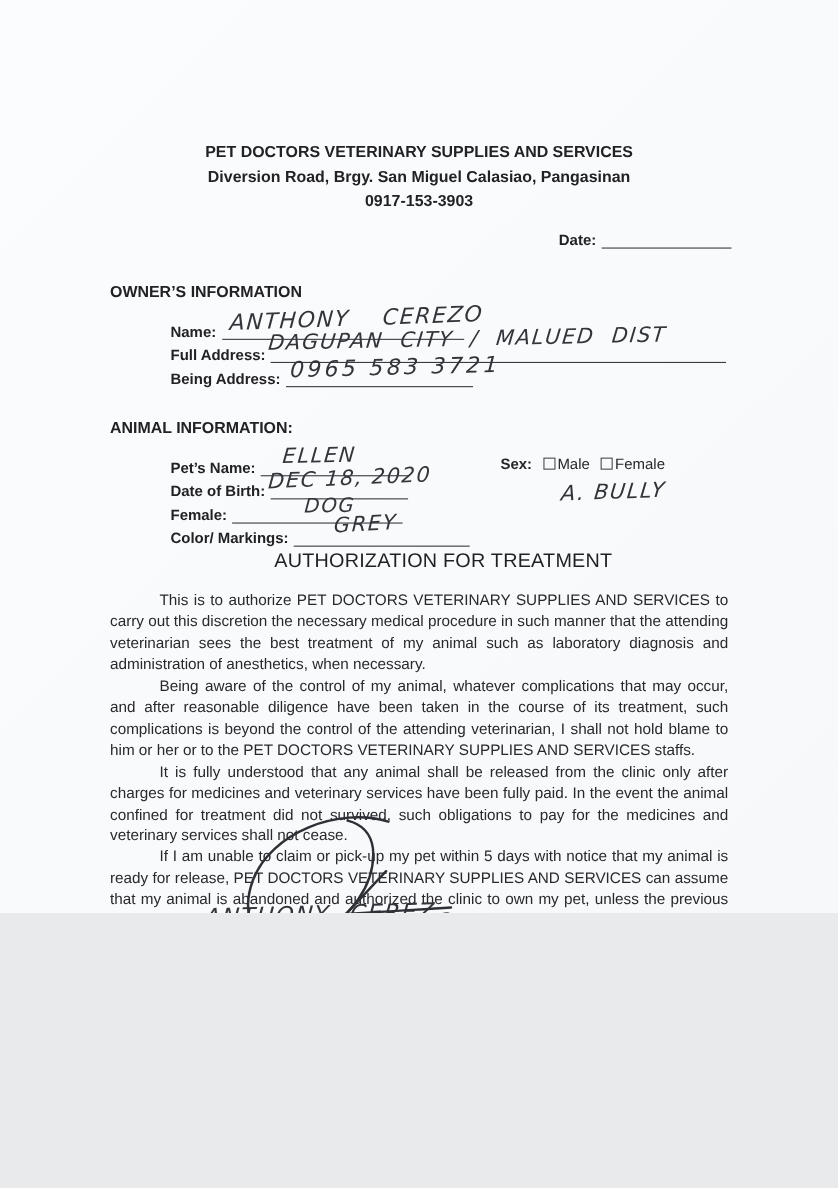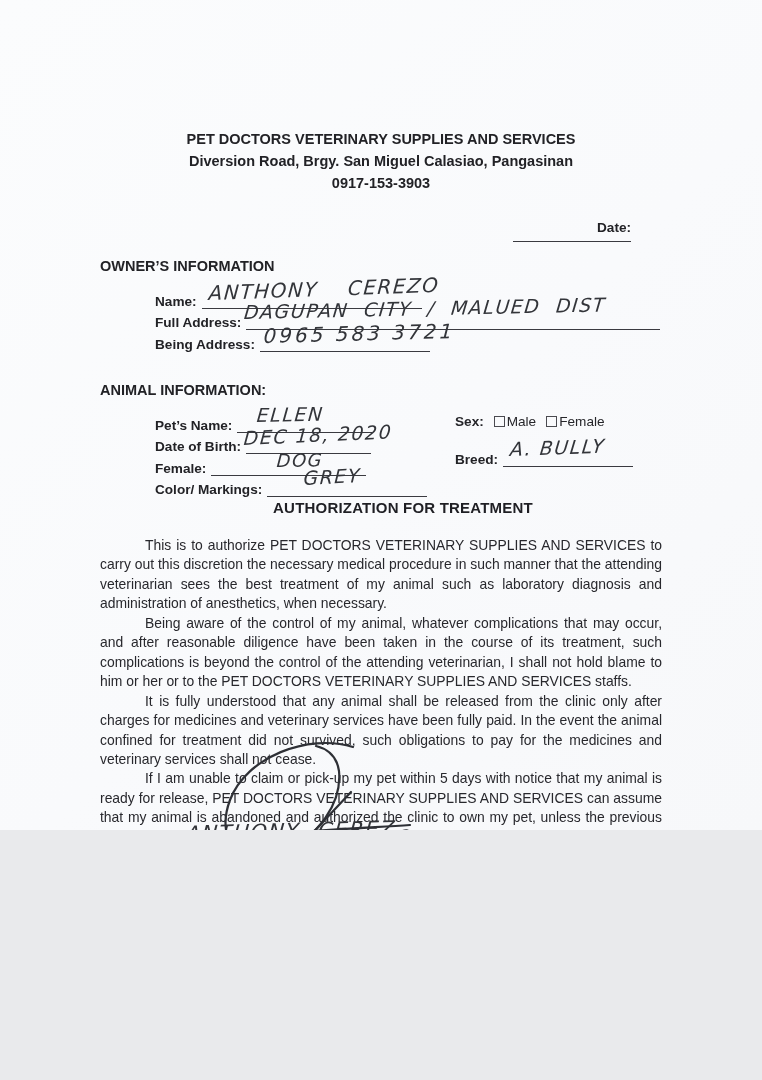--- a/index.html
+++ b/index.html
@@ -17,33 +17,33 @@
   .clinic-header{
     position:absolute;top:128px;left:0;right:0;
     text-align:center;font-weight:bold;font-size:14.5px;line-height:22px;color:#222226;
   }
   
   .row{display:flex;align-items:flex-end;height:21.6px;font-size:13.6px;white-space:nowrap;}
   .row .lbl{font-weight:bold;color:#222226;}
   .line{display:inline-block;border-bottom:1.6px solid #3a3a40;height:15px;margin-left:5px;}
   .w118{width:118px}.w220{width:220px}.w414{width:414px}.w163{width:163px}.w170{width:170px}
   .w135{width:135px}.w125{width:125px}.w155{width:155px}.w160{width:160px}.w130{width:130px}.w190{width:190px}.w133{width:133px}
-  .date-row{position:absolute;top:220px;left:508px;flex-direction:column;}
+  .date-row{position:absolute;top:204px;left:508px;}
   .sec-title{position:absolute;font-weight:bold;font-size:14.5px;color:#222226;}
   .owner-title{top:258px;left:100px;}
   .owner-fields{position:absolute;top:287px;left:155px;}
   .animal-title{top:382px;left:100px;}
   .animal-fields{position:absolute;top:411px;left:155px;}
   .animal-right{position:absolute;top:411px;left:455px;}
   .sex-row{display:flex;align-items:center;height:21.6px;font-size:13.6px;gap:6px;}
   .cb{display:inline-block;width:9px;height:9px;border:1.2px solid #4a4a50;background:transparent;margin:0 2px 0 4px;}
   .breed-row{margin-top:13px;}
   .auth-title{
     position:absolute;top:499px;left:0;right:0;text-align:center;
-    font-weight:bold;font-size:15px;letter-spacing:.2px;color:#1f1f24;padding-left:44px;
+    font-weight:normal;font-size:18px;letter-spacing:.2px;color:#1f1f24;padding-left:44px;
   }
   .body-text{
     position:absolute;top:536px;left:100px;width:562px;
     font-size:13.9px;line-height:19.45px;text-align:justify;color:#28282d;
   }
   .body-text p{margin:0;text-indent:45px;}
   
   .sig-row{position:absolute;top:836px;left:100px;width:548px;display:flex;align-items:flex-end;font-size:13.8px;white-space:nowrap;gap:33px;}
   .sig-caption{position:absolute;top:860px;left:148px;font-weight:bold;font-size:13.4px;color:#222226;}
   .doa-lbl{margin-left:18px;font-weight:bold;}
@@ -127,24 +127,20 @@
       <span class="lbl b">Sex:</span>
       <span style="display:flex;align-items:center;">
         <span class="cb"></span>
         <span>Male</span>
       </span>
       <span style="display:flex;align-items:center;justify-content:space-between;">
         <span class="cb"></span>
         <span>Female</span>
       </span>
     </div>
-    <div class="row breed-row">
-      <span class="lbl">Breed:</span>
-      <span class="line w130"></span>
-    </div>
   </div>
 
   <div class="auth-title">AUTHORIZATION FOR TREATMENT</div>
   <div class="body-text">
     <p>This is to authorize PET DOCTORS VETERINARY SUPPLIES AND SERVICES to carry out this discretion the necessary medical procedure in such manner that the attending veterinarian sees the best treatment of my animal such as laboratory diagnosis and administration of anesthetics, when necessary.</p>
     <p>Being aware of the control of my animal, whatever complications that may occur, and after reasonable diligence have been taken in the course of its treatment, such complications is beyond the control of the attending veterinarian, I shall not hold blame to him or her or to the PET DOCTORS VETERINARY SUPPLIES AND SERVICES staffs.</p>
     <p>It is fully understood that any animal shall be released from the clinic only after charges for medicines and veterinary services have been fully paid. In the event the animal confined for treatment did not survived, such obligations to pay for the medicines and veterinary services shall not cease.</p>
     <p>If I am unable to claim or pick-up my pet within 5 days with notice that my animal is ready for release, PET DOCTORS VETERINARY SUPPLIES AND SERVICES can assume that my animal is abandoned and authorized the clinic to own my pet, unless the previous and on-going bills are settled.</p>
     <p>This shall include my responsibility to claim the body of my animal 36 hours post-death in the unfortunate event of its demise.</p>
   </div>

